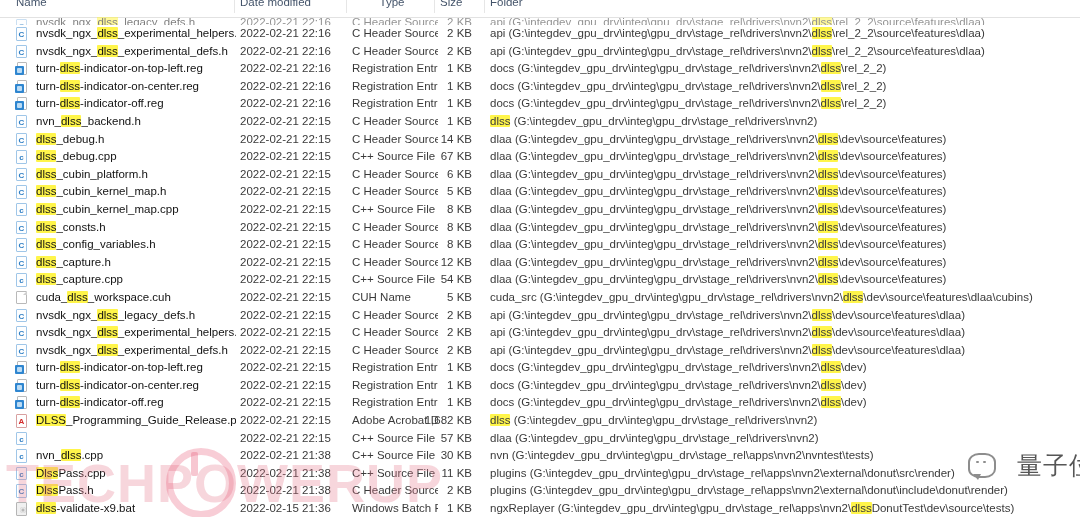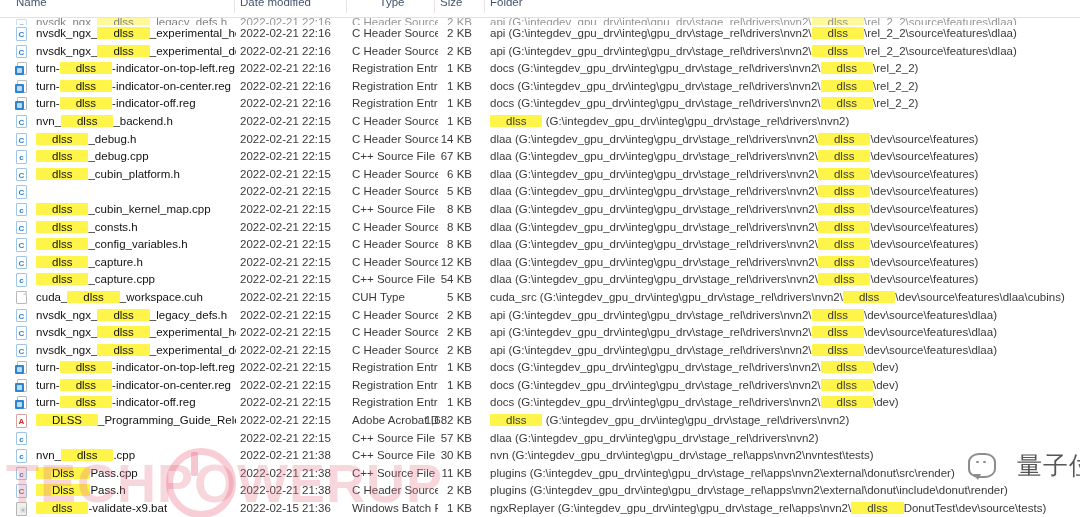--- a/index.html
+++ b/index.html
@@ -42,21 +42,21 @@
   .c-name{left:36px;width:200px;color:#121212;}
   .c-date{left:240px;width:108px;color:#3a3a3a;}
   .c-type{left:352px;width:86px;color:#3a3a3a;}
   .c-size{left:414px;width:58px;text-align:right;color:#3a3a3a;}
   .c-folder{left:490px;width:590px;color:#3a3a3a;}
 
   
   .row.partial{height:8px;overflow:hidden;opacity:.55;}
   .row.partial .cell{line-height:10px;}
 
-  mark.hl{background:#fff54a;color:inherit;padding:0 16px;border-radius:1px;}
+  mark.hl{background:#fff54a;color:inherit;padding:0 0px;border-radius:1px;}
 
   
   .icon{position:absolute;left:16px;top:2px;width:13px;height:14px;}
   .ic-doc{
     position:absolute;left:0;top:0;width:11px;height:13.5px;
     background:#ffffff;border:1px solid #b9b9b9;border-radius:1px;
     box-sizing:border-box;
   }
   .ic-doc:after{
     content:"";position:absolute;right:-1px;top:-1px;
@@ -274,20 +274,21 @@
         <div class="cell c-name"><mark class="hl">dlss</mark>_cubin_platform.h</div>
         <div class="cell c-date">2022-02-21 22:15</div>
         <div class="cell c-type">C Header Source F...</div>
         <div class="cell c-size">6 KB</div>
         <div class="cell c-folder">dlaa (G:\integdev_gpu_drv\integ\gpu_drv\stage_rel\drivers\nvn2\<mark class="hl">dlss</mark>\dev\source\features)</div>
       </div>
       <div class="row">
         <span class="icon">
           <span class="ic-letter">C</span>
         </span>
+        <div class="cell c-name"><mark class="hl">dlss</mark>_cubin_kernel_map.h</div>
         <div class="cell c-date">2022-02-21 22:15</div>
         <div class="cell c-type">C Header Source F...</div>
         <div class="cell c-size">5 KB</div>
         <div class="cell c-folder">dlaa (G:\integdev_gpu_drv\integ\gpu_drv\stage_rel\drivers\nvn2\<mark class="hl">dlss</mark>\dev\source\features)</div>
       </div>
       <div class="row">
         <span class="icon">
           <span class="ic-letter lower">c</span>
         </span>
         <div class="cell c-name"><mark class="hl">dlss</mark>_cubin_kernel_map.cpp</div>
@@ -335,21 +336,21 @@
         <div class="cell c-type">C++ Source File</div>
         <div class="cell c-size">54 KB</div>
         <div class="cell c-folder">dlaa (G:\integdev_gpu_drv\integ\gpu_drv\stage_rel\drivers\nvn2\<mark class="hl">dlss</mark>\dev\source\features)</div>
       </div>
       <div class="row">
         <span class="icon">
           <span class="ic-doc"></span>
         </span>
         <div class="cell c-name">cuda_<mark class="hl">dlss</mark>_workspace.cuh</div>
         <div class="cell c-date">2022-02-21 22:15</div>
-        <div class="cell c-type">CUH Type</div>
+        <div class="cell c-type">CUH Name</div>
         <div class="cell c-size">5 KB</div>
         <div class="cell c-folder">cuda_src (G:\integdev_gpu_drv\integ\gpu_drv\stage_rel\drivers\nvn2\<mark class="hl">dlss</mark>\dev\source\features\dlaa\cubins)</div>
       </div>
       <div class="row">
         <span class="icon">
           <span class="ic-letter">C</span>
         </span>
         <div class="cell c-name">nvsdk_ngx_<mark class="hl">dlss</mark>_legacy_defs.h</div>
         <div class="cell c-date">2022-02-21 22:15</div>
         <div class="cell c-type">C Header Source F...</div>

